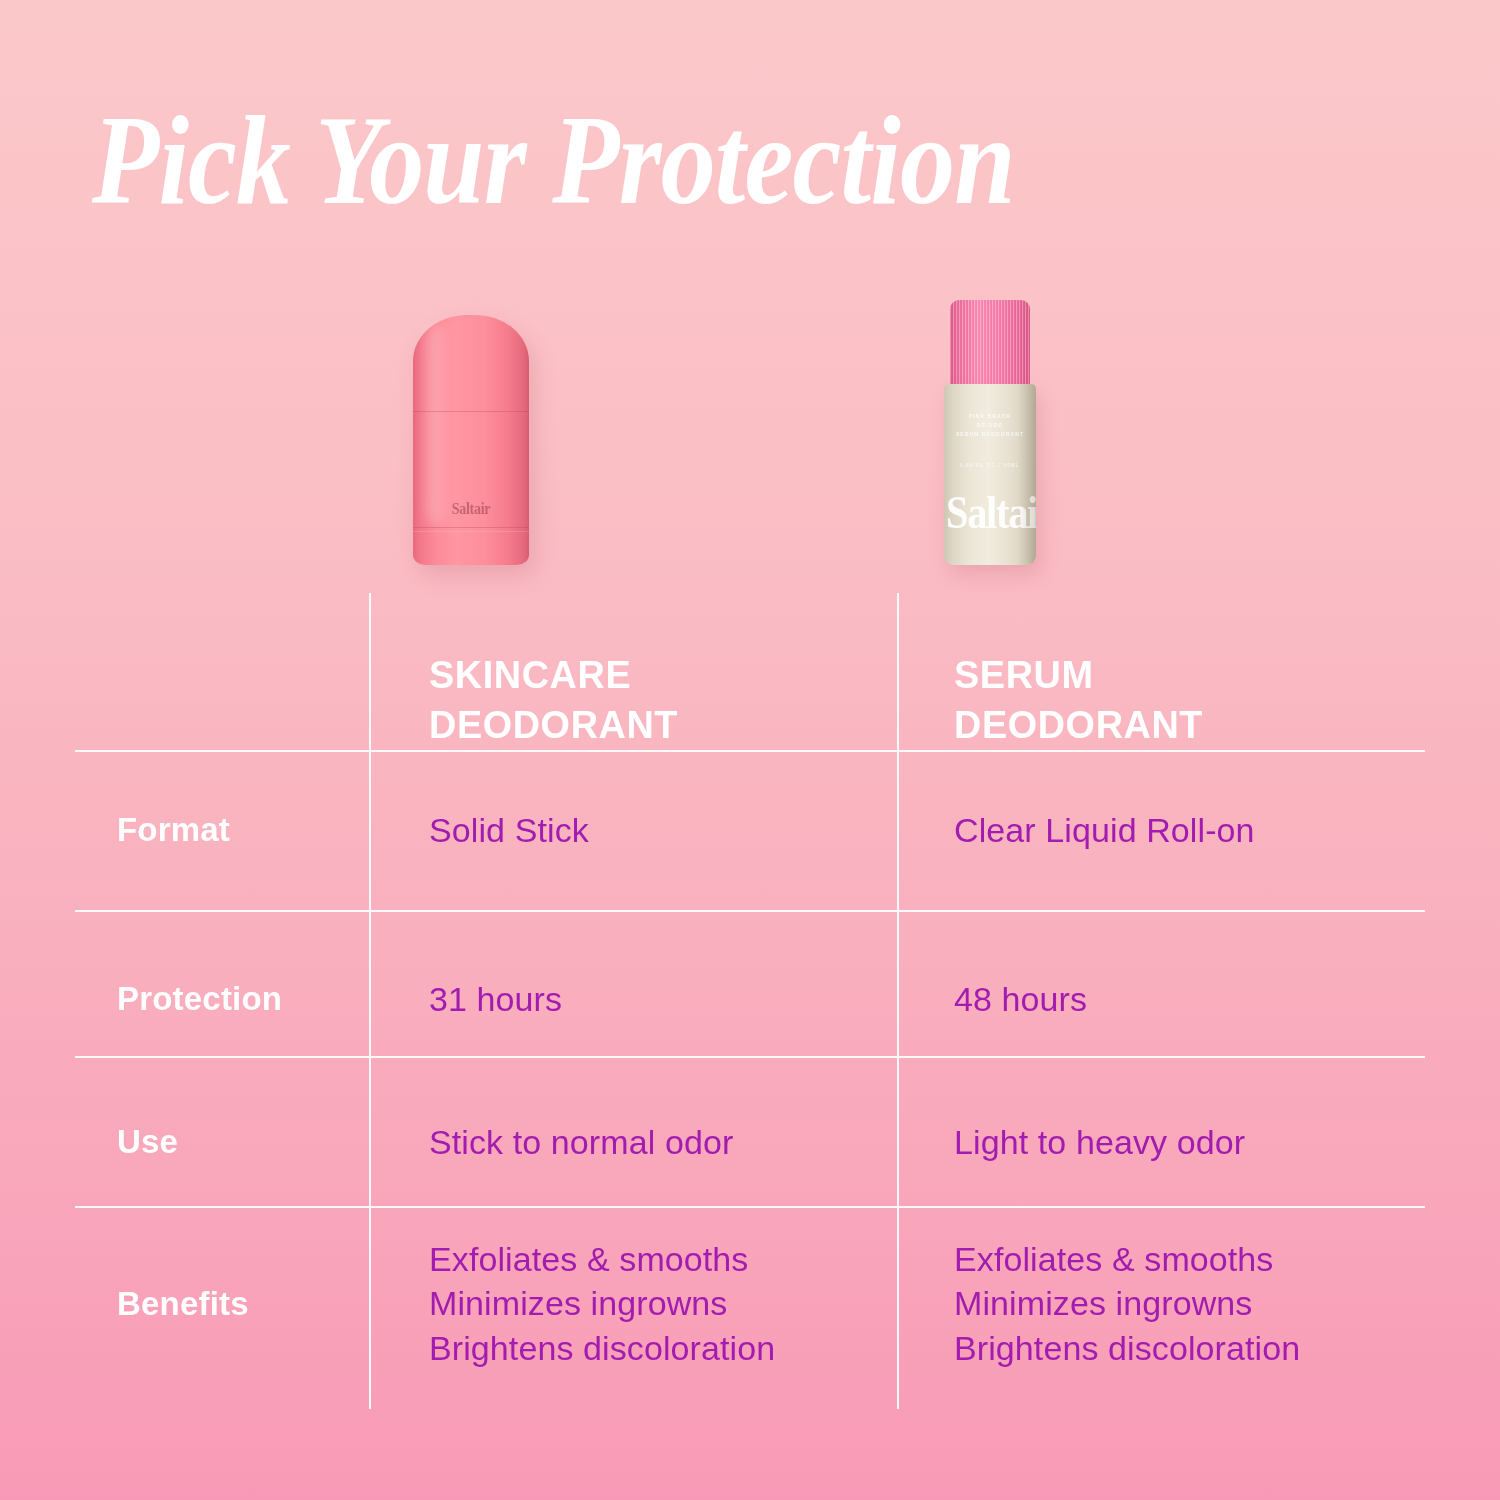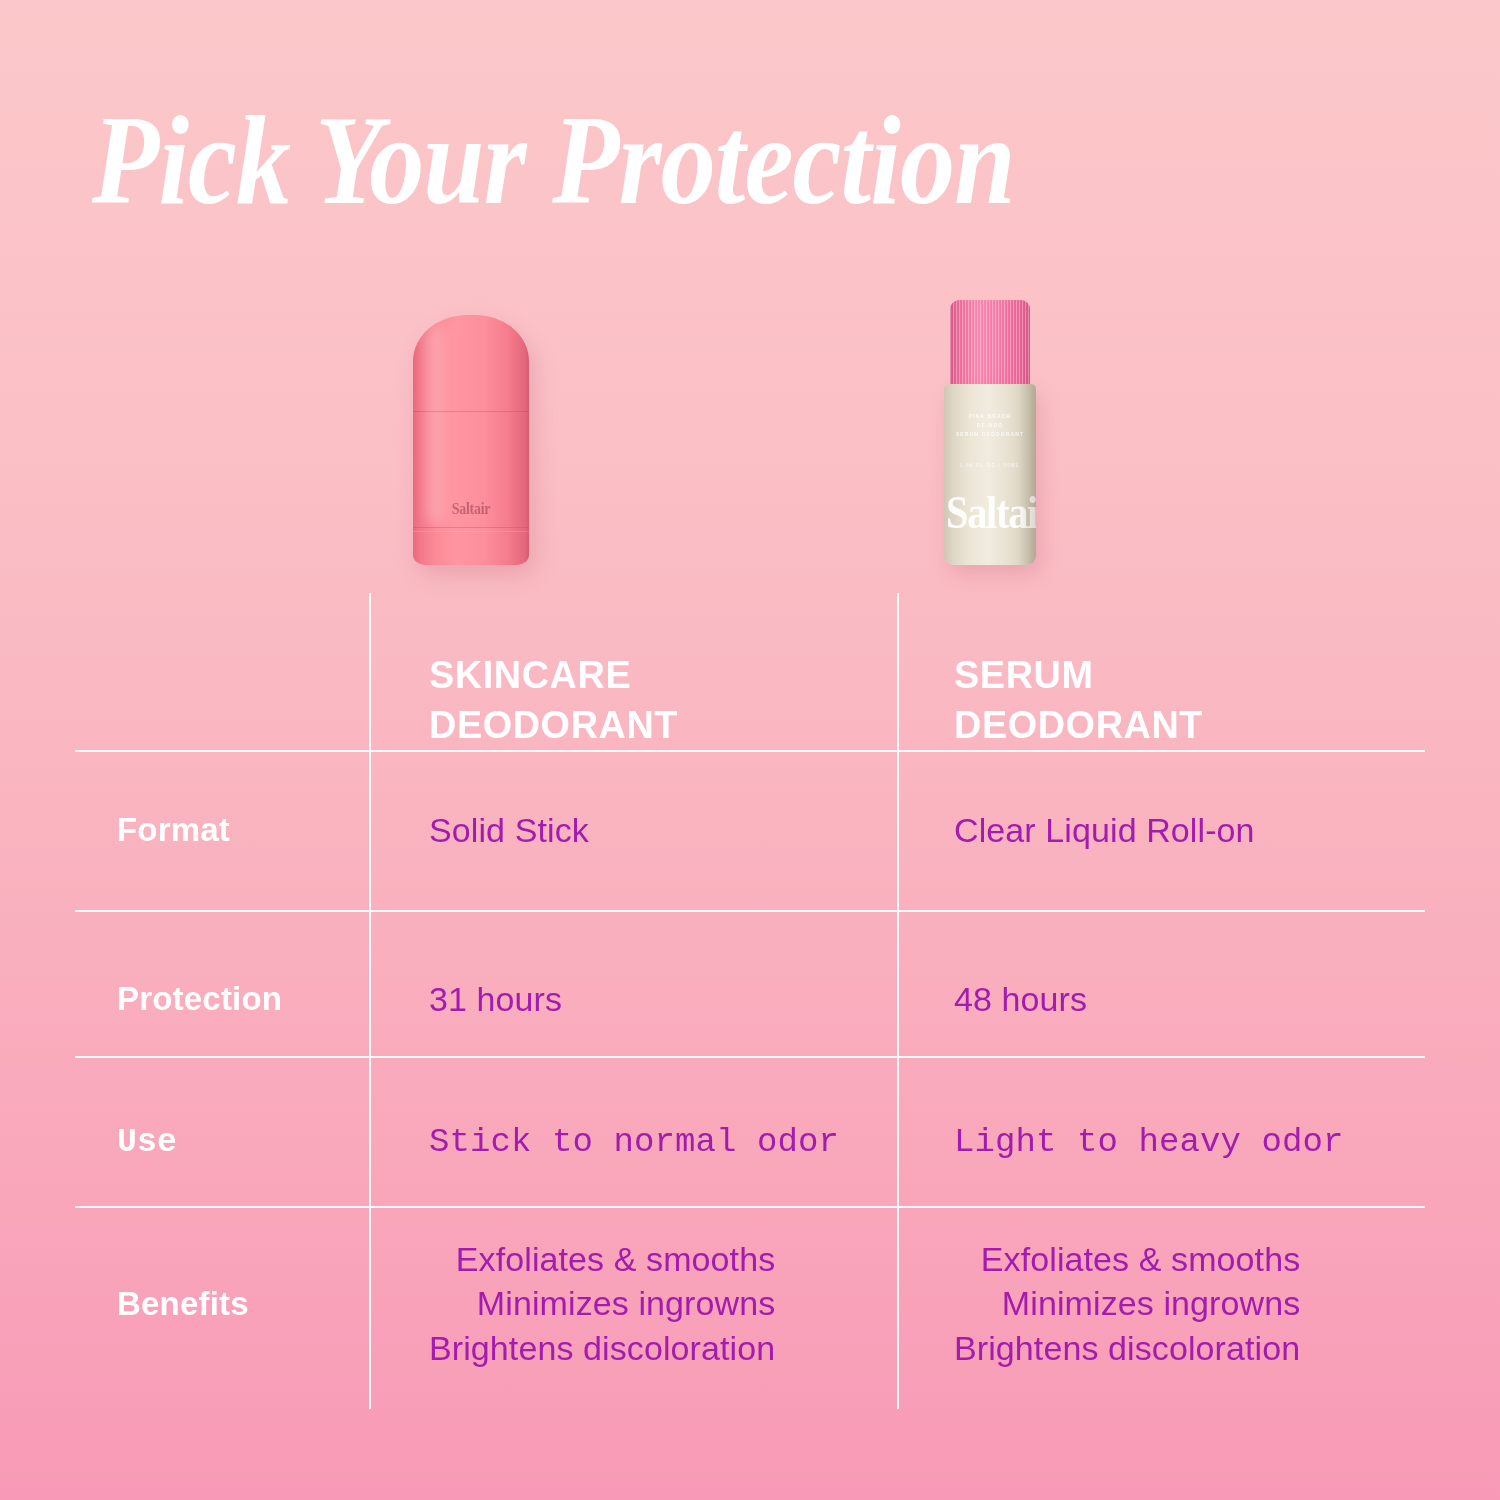--- a/index.html
+++ b/index.html
@@ -215,37 +215,37 @@
     font-size:39px;
     line-height:1.28;
     letter-spacing:0.6px;
     color:#ffffff;
     transform:scaleX(0.97);
     transform-origin:left top;
   }
 
   .row.r-format     { height:160px; }
   .row.r-protection { height:178px; }
-  .row.r-use        { height:108px;font-family:Liberation Mono, monospace; }
+  .row.r-use        { height:108px; }
   .row.r-benefits   { height:215px; }
 
   .rlabel {
     font-weight:700;
     font-size:33px;
     color:#ffffff;
     letter-spacing:0.2px;
   }
   .rvalue {
     font-weight:400;
     font-size:34px;
     line-height:1.30;
     color:#a21caf;
     letter-spacing:0.1px;
   }
-  .rvalue .ln { display:block;text-align:right; }
+  .rvalue .ln { display:block; }
 
   
   .hrule {
     position:absolute;
     left:0;
     width:1350px;
     height:2px;
     background:rgba(255,255,255,0.92);
   }
   .hrule.h1 { top:159px; }

